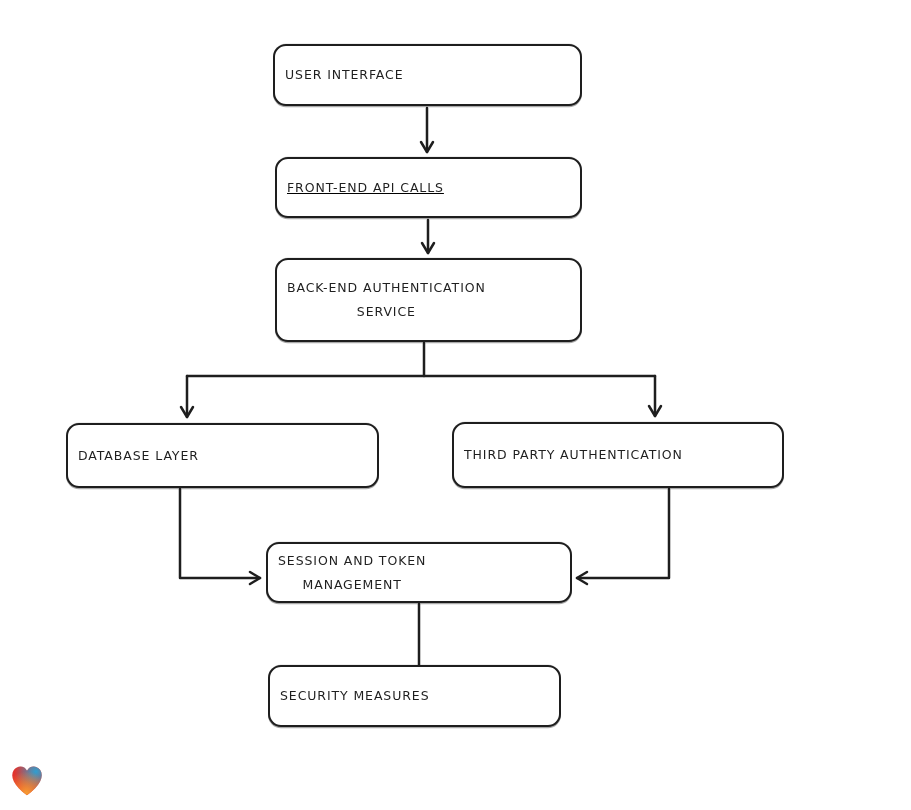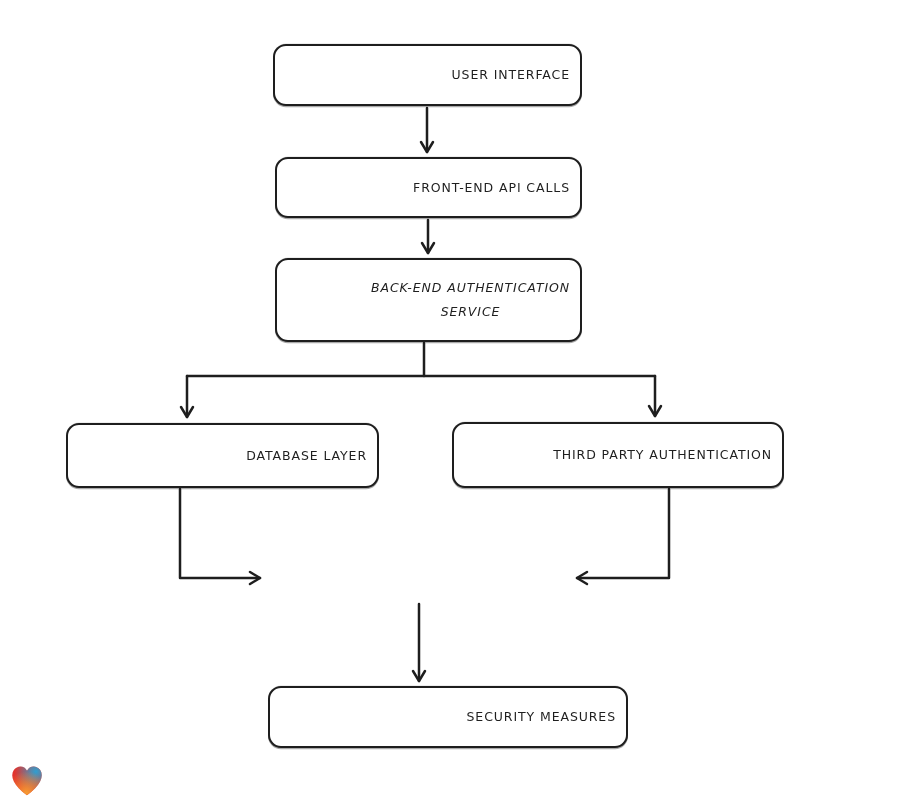--- a/index.html
+++ b/index.html
@@ -2,21 +2,21 @@
 <html style="--stroke: #1e1e1e;"><head>
 <meta charset="utf-8">
 <style>
   html,body{margin:0;padding:0;background:#ffffff;}
   body{font-family:"DejaVu Sans","Liberation Sans",sans-serif;}
   .canvas{position:relative;width:911px;height:810px;background:#fff;overflow:hidden;}
   .connectors{position:absolute;left:0;top:0;width:911px;height:810px;}
   .connectors path{stroke:var(--stroke,#1e1e1e);stroke-width:2.5;fill:none;stroke-linecap:round;stroke-linejoin:round;}
   .node{
     position:absolute;box-sizing:border-box;
-    display:flex;align-items:center;justify-content:flex-end;
+    display:flex;align-items:center;justify-content:flex-start;
     background:#fff;border:2.6px solid var(--stroke,#1e1e1e);
     border-radius:13px;
     box-shadow:0 1.2px 0 rgba(30,30,30,.38), 0 -0.5px 0 rgba(30,30,30,.15);
   }
   .node .label{
     font-size:12.5px;letter-spacing:0.9px;line-height:1.9;
     color:#1f1f1f;text-align:center;white-space:pre-line;
     padding:0 10px;
   }
   .heart{position:absolute;left:8px;top:761px;width:38px;height:38px;}
@@ -40,39 +40,43 @@
     <path d="M655,376 L655,416" marker-end="url(#arrow)"></path>
     <path d="M180,489 L180,578 L260,578" marker-end="url(#arrow)"></path>
     <path d="M669,489 L669,578 L577,578" marker-end="url(#arrow)"></path>
     <path d="M419,604 L419,681" marker-end="url(#arrow)"></path>
   </svg>
 
   <div class="node" style="left:273px;top:44px;width:309px;height:62px;">
     <div class="label">USER INTERFACE</div>
   </div>
 
-  <div class="node" style="left:275px;top:157px;width:307px;height:61px;">
+  <div class="node" style="left:275px;top:157px;width:307px;height:61px;text-decoration:underline;">
     <div class="label">FRONT-END API CALLS</div>
   </div>
 
-  <div class="node" style="left:275px;top:258px;width:307px;height:84px;font-style:italic;">
+  <div class="node" style="left:275px;top:258px;width:307px;height:84px;">
     <div class="label">BACK-END AUTHENTICATION
 SERVICE</div>
   </div>
 
   <div class="node" style="left:66px;top:423px;width:313px;height:65px;">
     <div class="label">DATABASE LAYER</div>
   </div>
 
   <div class="node" style="left:452px;top:422px;width:332px;height:66px;">
     <div class="label">THIRD PARTY AUTHENTICATION</div>
   </div>
 
+  <div class="node" style="left:266px;top:542px;width:306px;height:61px;">
+    <div class="label">SESSION AND TOKEN
+MANAGEMENT</div>
+  </div>
 
-  <div class="node" style="left:268px;top:686px;width:360px;height:62px;">
+  <div class="node" style="left:268px;top:665px;width:293px;height:62px;">
     <div class="label">SECURITY MEASURES</div>
   </div>
 
   <svg class="heart" viewBox="0 0 36 34" xmlns="http://www.w3.org/2000/svg">
     <defs>
       <radialGradient id="hgBlue" cx="0.80" cy="0.18" r="0.72">
         <stop offset="0" stop-opacity="1" stop-color="#2f9fd0"></stop>
         <stop offset="1" stop-opacity="0" stop-color="#2f9fd0"></stop>
       </radialGradient>
       <radialGradient id="hgOrange" cx="0.48" cy="0.92" r="0.75">

